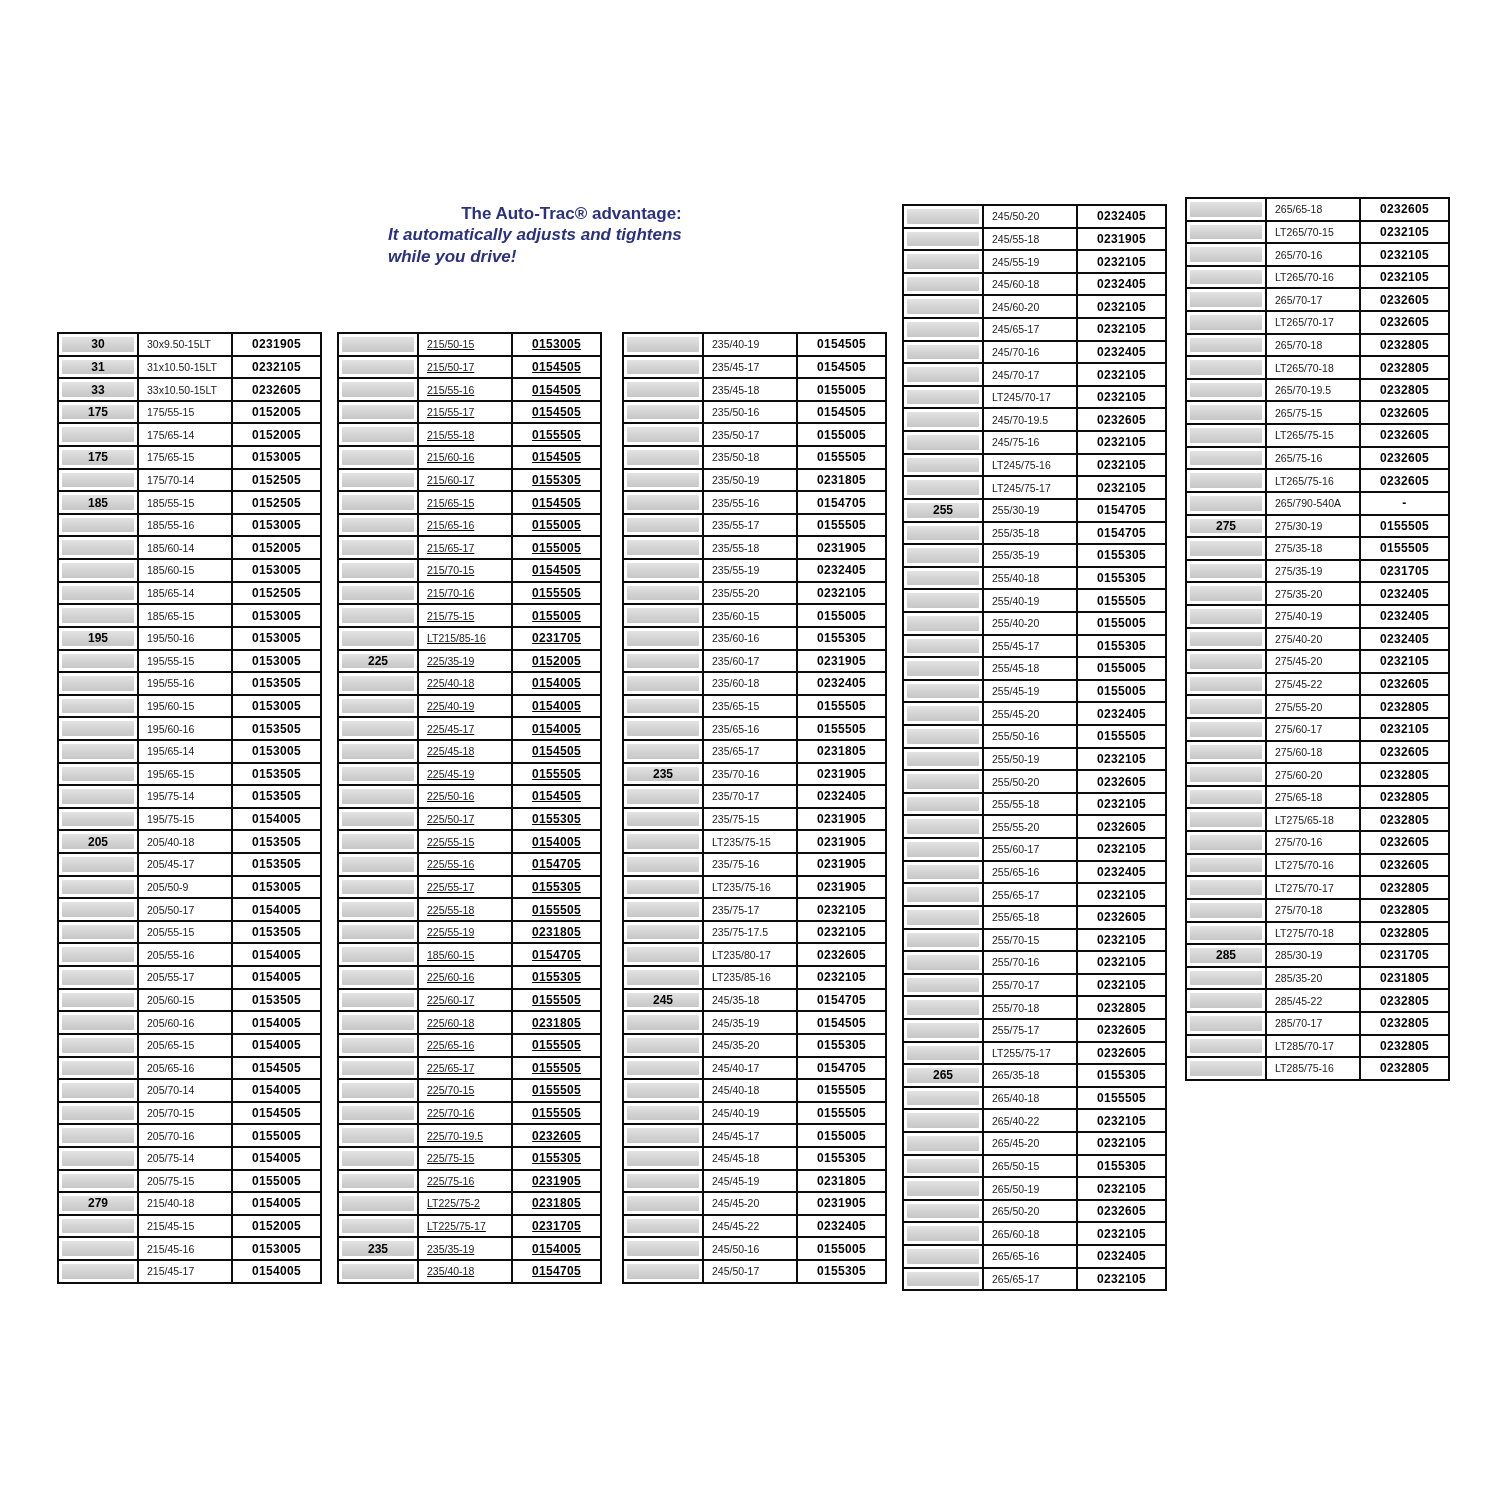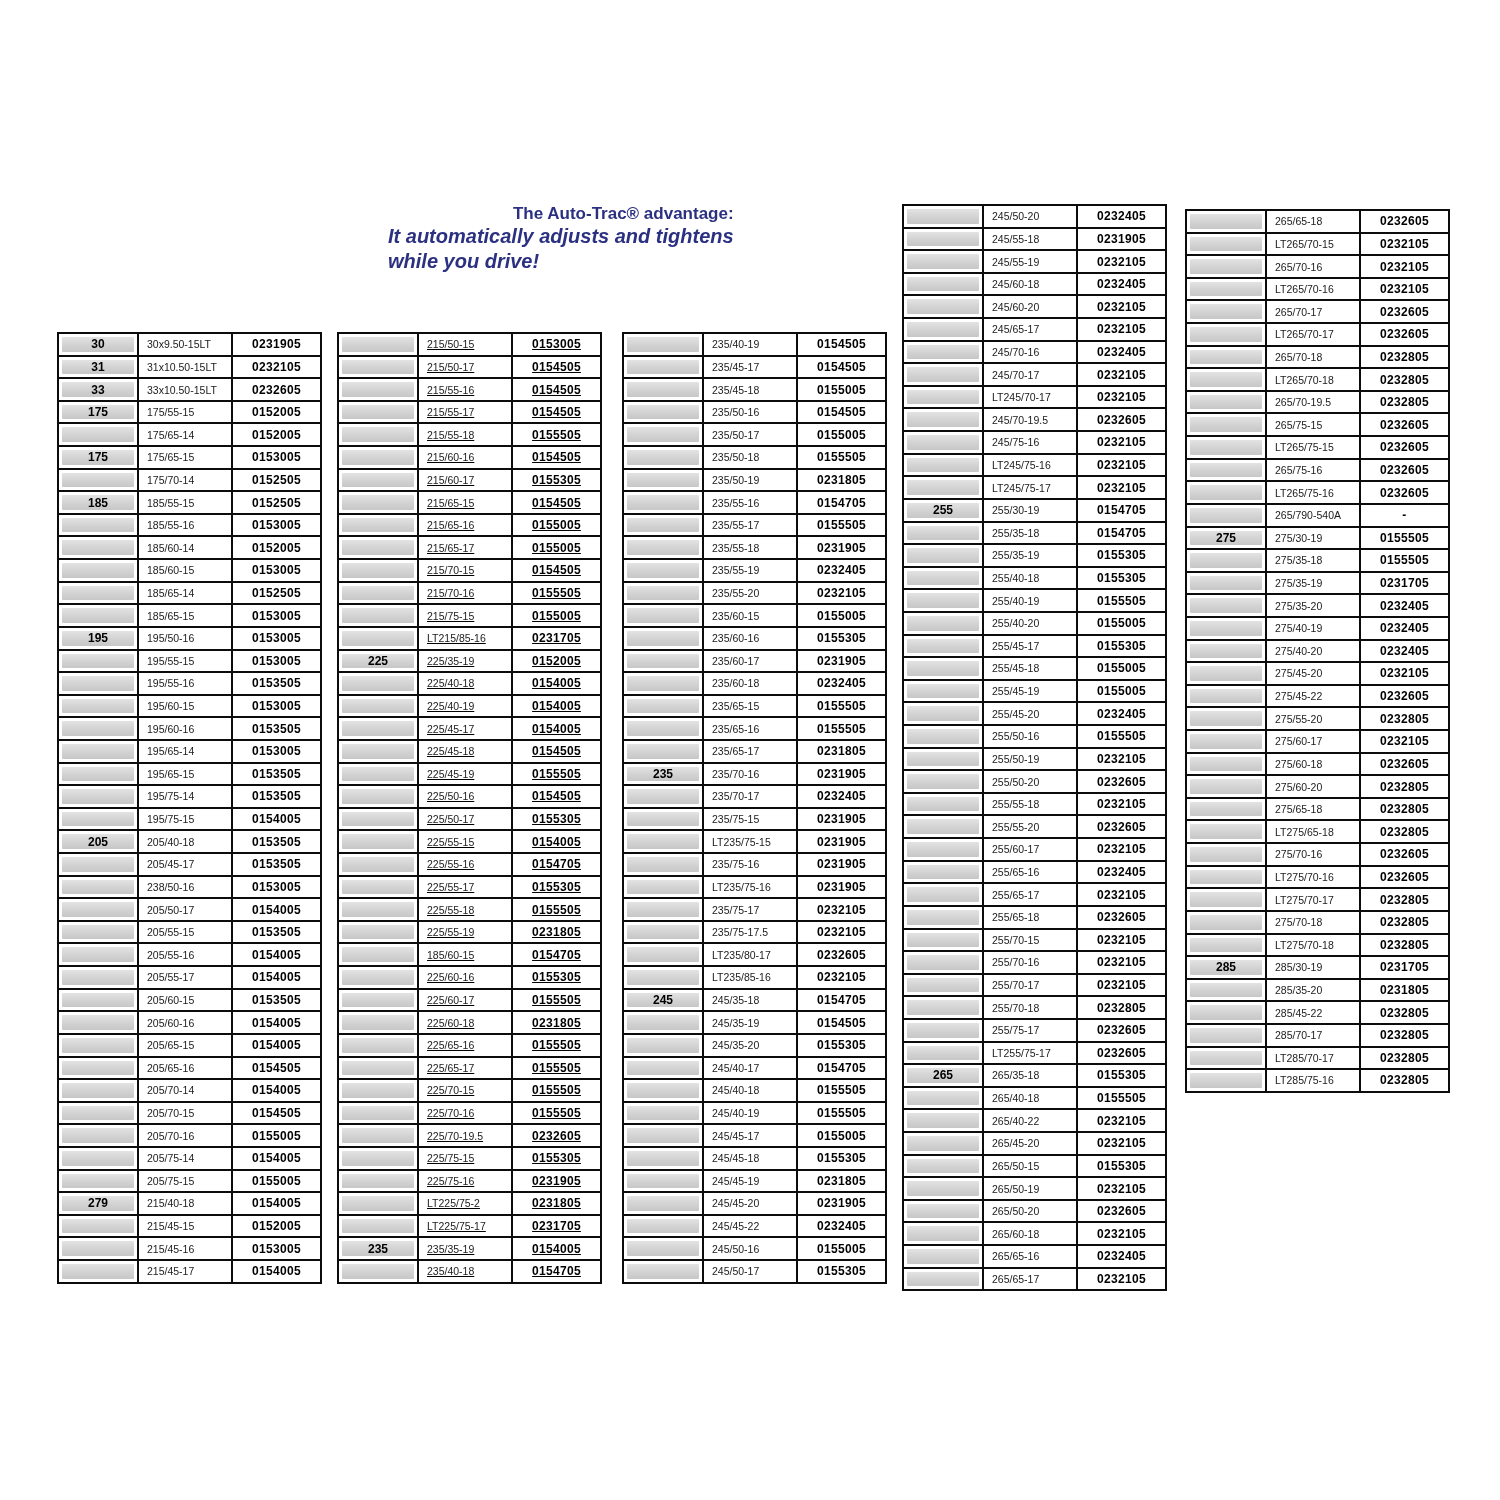--- a/index.html
+++ b/index.html
@@ -2,21 +2,21 @@
 <html><head>
 <meta charset="utf-8">
 <style>
   html,body{margin:0;padding:0;}
   body{
     width:1500px;height:1500px;background:#ffffff;position:relative;
     font-family:"Liberation Sans",sans-serif;overflow:hidden;
   }
   .header{position:absolute;left:388px;top:203px;color:#2b3180;line-height:1.25;}
   .header .title{font-weight:bold;font-size:17px;text-align:right;}
-  .header .subtitle{font-weight:bold;font-style:italic;font-size:20px;}
+  .header .subtitle{font-weight:bold;font-style:italic;font-size:17px;}
   .tirecol{position:absolute;}
   .row{display:flex;}
   .row + .row{margin-top:-2px;}
   .cell{
     box-sizing:border-box;border:2px solid #0c0c0c;height:24.62px;
     background:#ffffff;display:flex;align-items:center;position:relative;
   }
   .cell.group{width:82px;justify-content:center;}
   .cell.size{width:96px;margin-left:-2px;padding-left:8px;font-size:10.5px;color:#1a1a1a;}
   .cell.part{width:91px;margin-left:-2px;justify-content:center;font-weight:bold;font-size:12px;letter-spacing:.3px;color:#000;}
@@ -204,21 +204,21 @@
         <div class="cell group">
           <div class="bar"></div>
         </div>
         <div class="cell size">205/45-17</div>
         <div class="cell part">0153505</div>
       </div>
       <div class="row">
         <div class="cell group">
           <div class="bar"></div>
         </div>
-        <div class="cell size">238/50-16</div>
+        <div class="cell size">205/50-9</div>
         <div class="cell part">0153005</div>
       </div>
       <div class="row">
         <div class="cell group">
           <div class="bar"></div>
         </div>
         <div class="cell size">205/50-17</div>
         <div class="cell part">0154005</div>
       </div>
       <div class="row">
@@ -1257,21 +1257,21 @@
         <div class="cell part">0232405</div>
       </div>
       <div class="row">
         <div class="cell group">
           <div class="bar"></div>
         </div>
         <div class="cell size">265/65-17</div>
         <div class="cell part">0232105</div>
       </div>
     </div>
-  <div id="col5" class="tirecol" style="left:1185px;top:197px;margin-top:12px;">
+  <div id="col5" class="tirecol" style="left:1185px;top:197px;">
       <div class="row">
         <div class="cell group">
           <div class="bar"></div>
         </div>
         <div class="cell size">265/65-18</div>
         <div class="cell part">0232605</div>
       </div>
       <div class="row">
         <div class="cell group">
           <div class="bar"></div>

